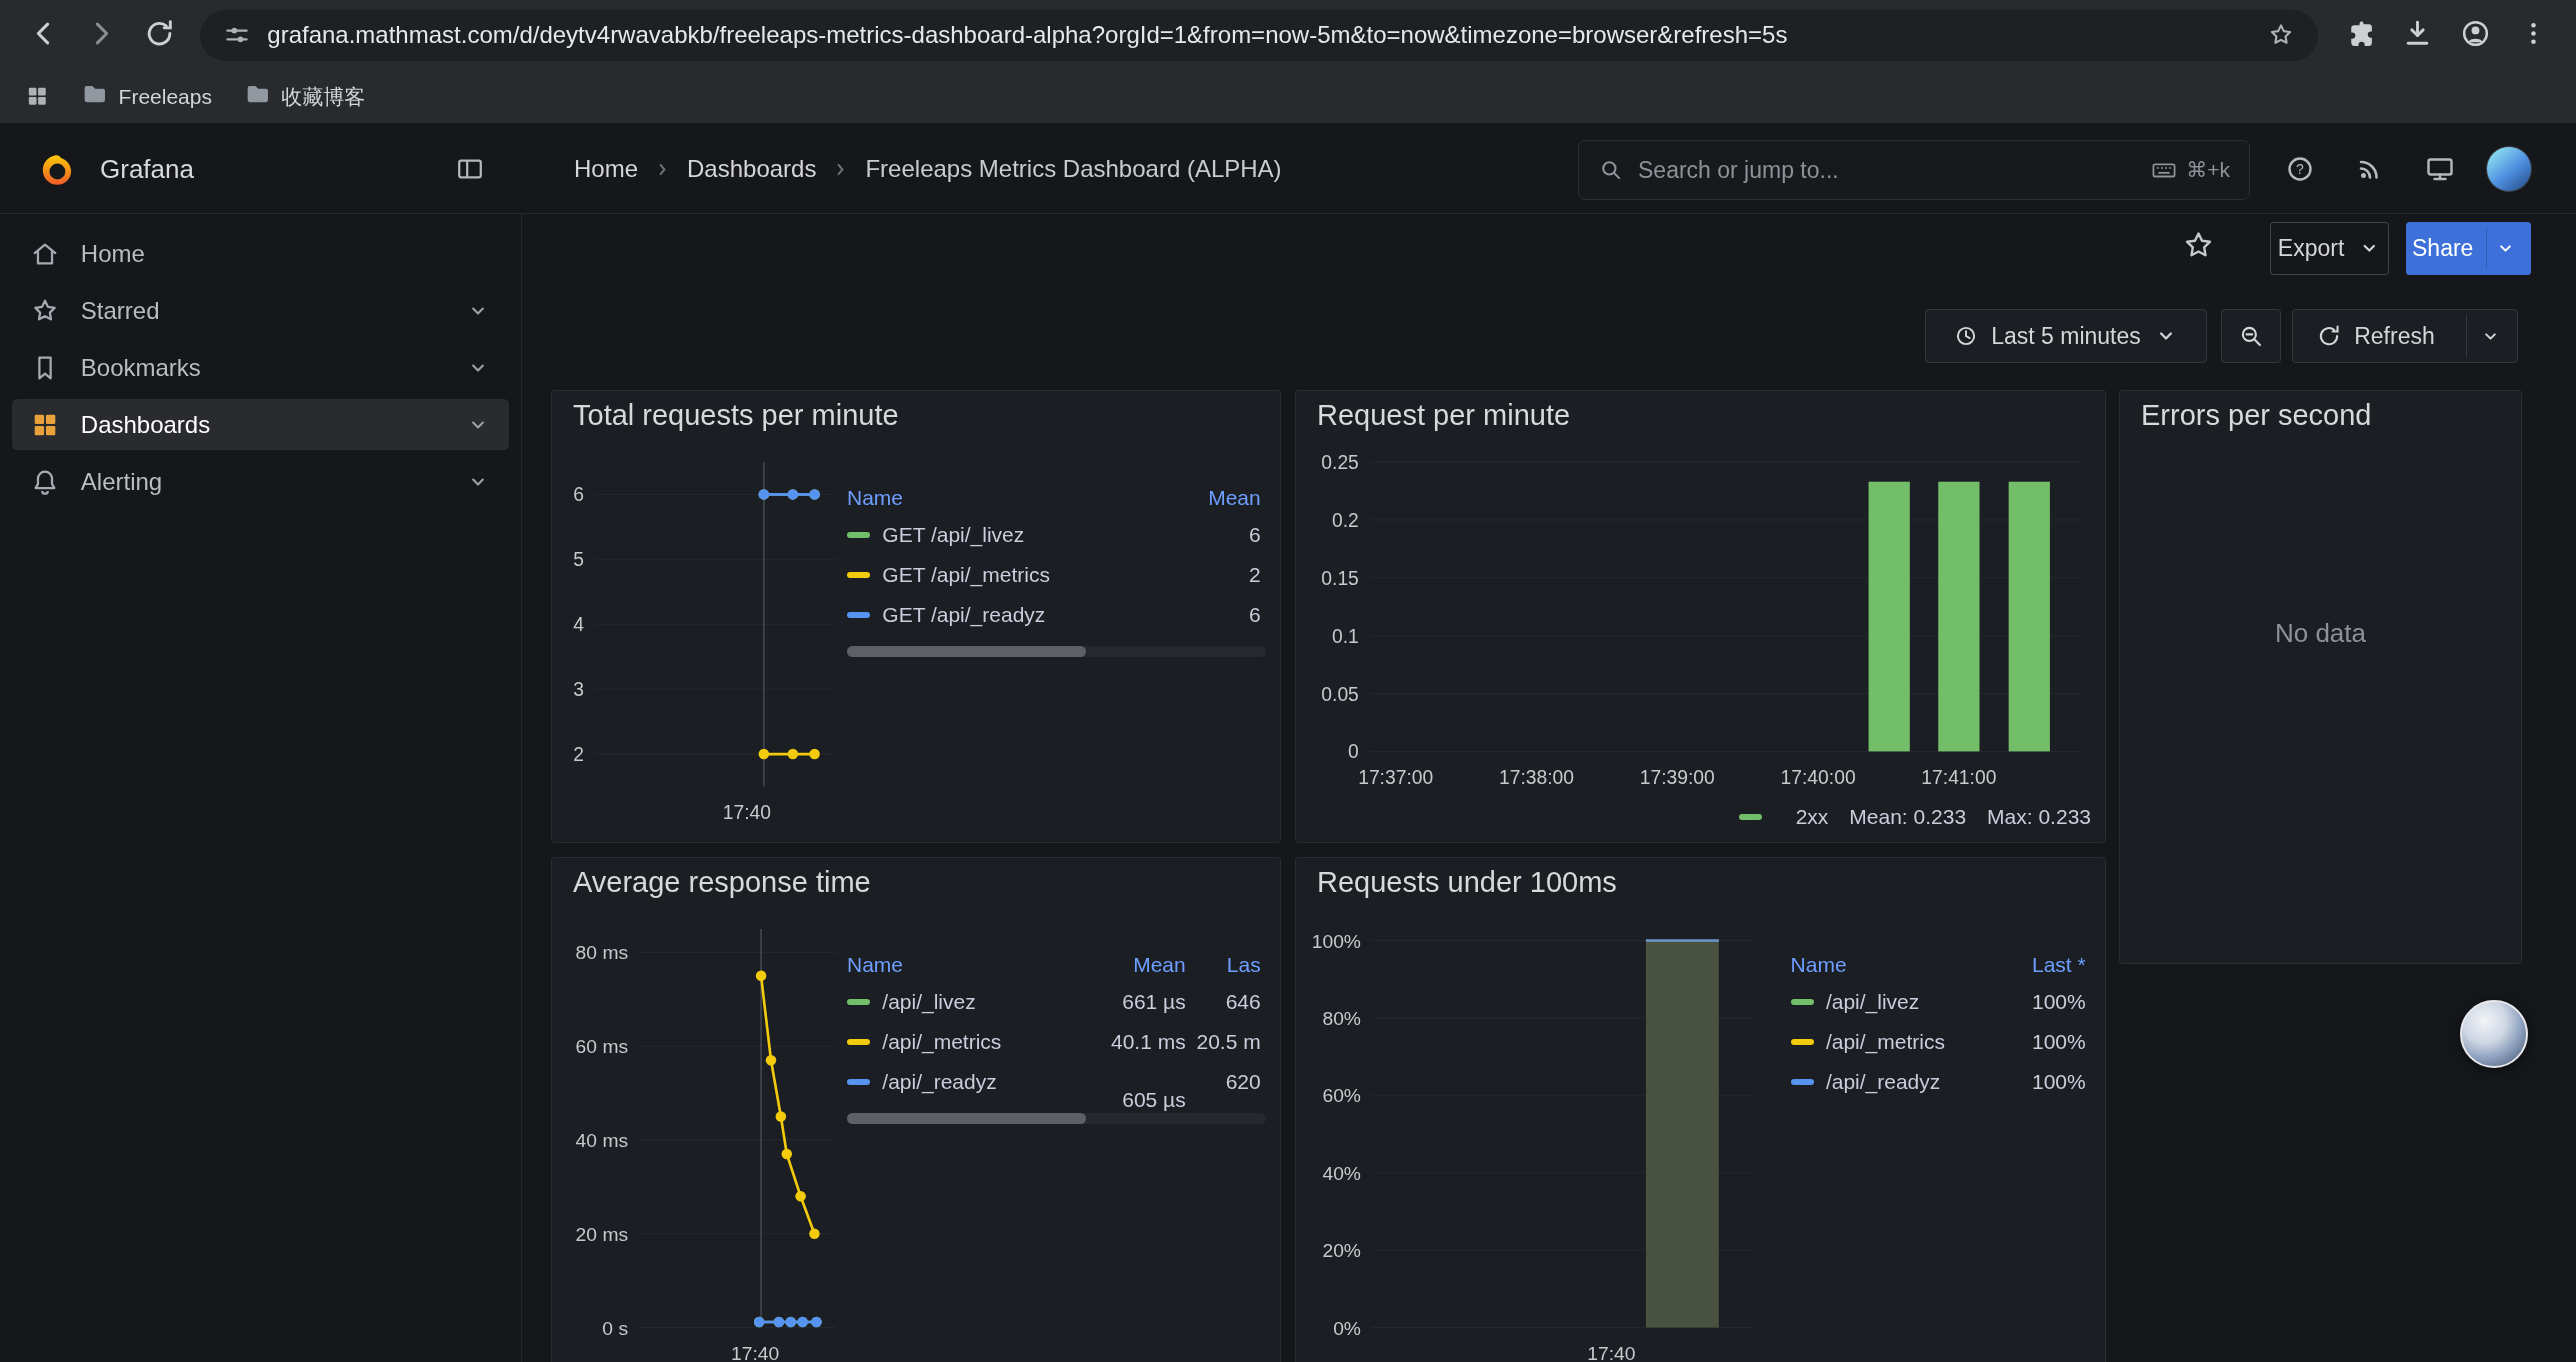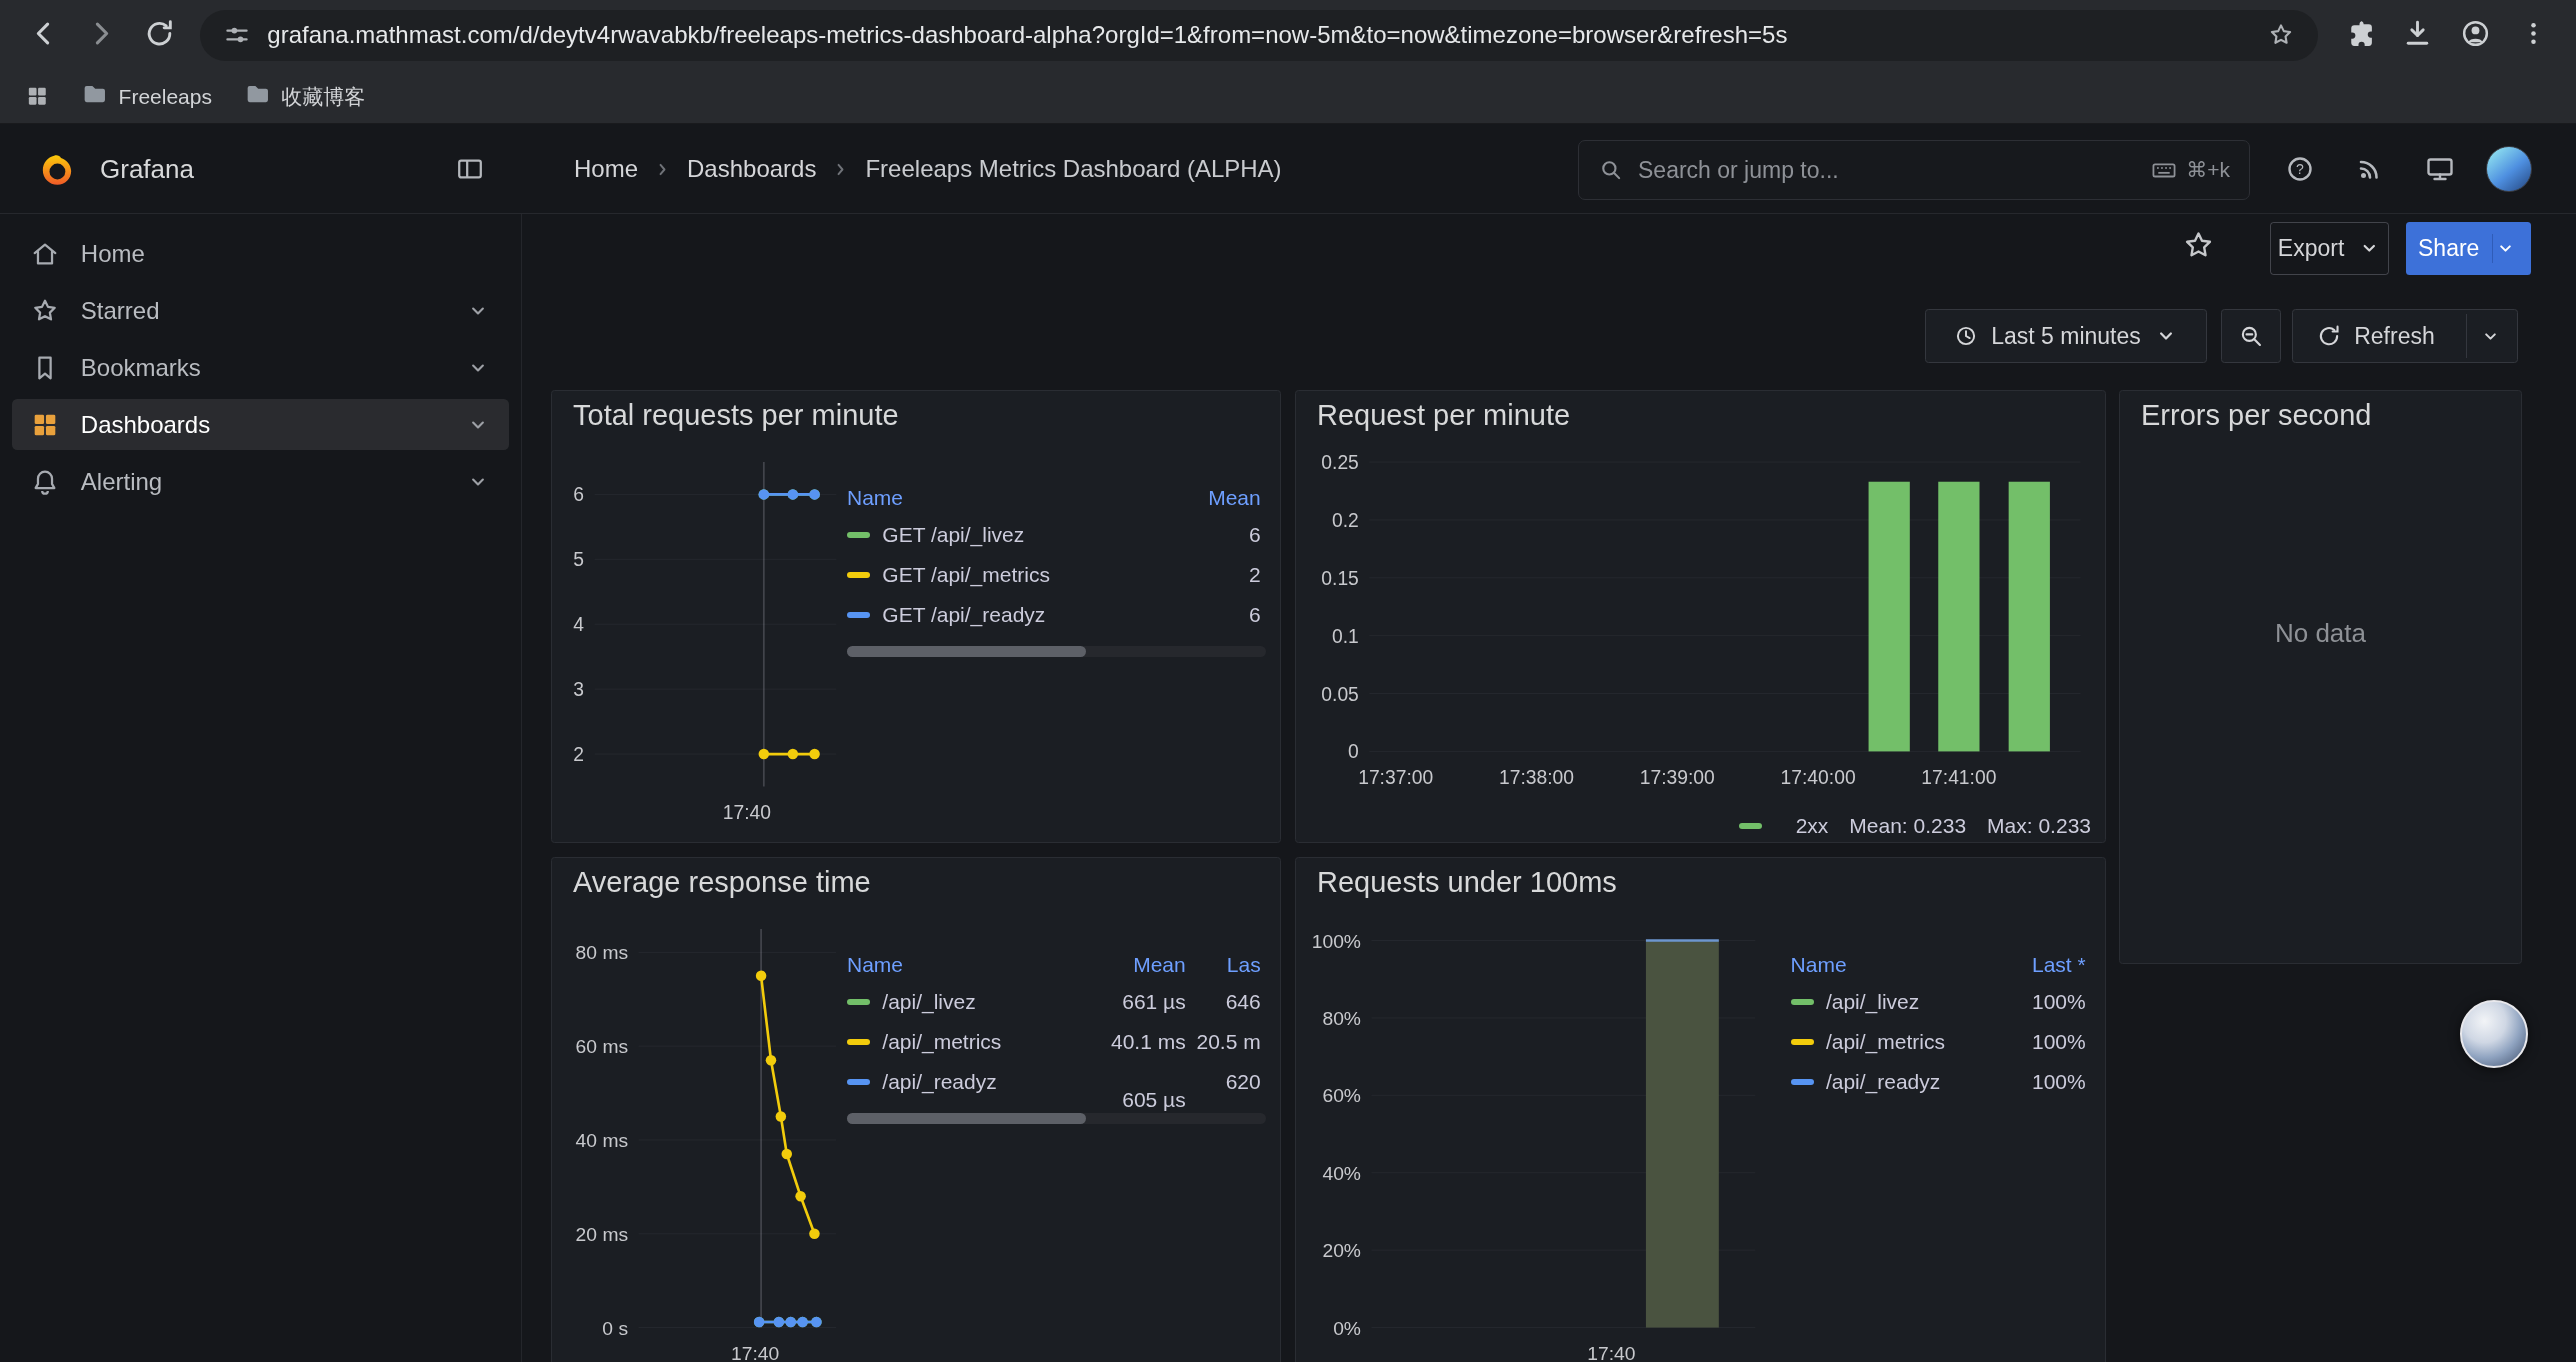--- a/index.html
+++ b/index.html
@@ -69,21 +69,21 @@
   .nav-chev svg{width:26px;height:26px}
 
   
   .fav-btn{position:absolute;left:2173px;top:221px;width:51px;height:51px;display:flex;align-items:center;
     justify-content:center;color:#c6c8cb}
   .fav-btn svg{width:35px;height:35px}
   .btn{position:absolute;display:flex;align-items:center;justify-content:center;gap:12.3px;font-size:23px;border-radius:3.5px}
   .btn svg{width:24.6px;height:24.6px}
   .btn-secondary{border:0.9px solid rgba(204,204,220,0.25);color:#d5d6d9;background:transparent}
   #export-btn{left:2270px;top:222px;width:119px;height:53px}
-  #share-btn{left:2406px;top:222px;width:125px;height:53px;background:#3D71D9;color:#fff;padding:12px;overflow:hidden}
+  #share-btn{left:2406px;top:222px;width:125px;height:53px;background:#3D71D9;color:#fff;padding:6px;overflow:hidden}
   .share-main{flex:1;display:flex;align-items:center;justify-content:center;height:100%}
   .share-caret{width:40px;height:100%;border-left:0.9px solid #2f5cb8;display:flex;align-items:center;justify-content:center}
   .share-caret svg{width:23px;height:23px}
 
   .tbtn{position:absolute;background:#1b1e23;border:0.9px solid #34373e;border-radius:3.5px;color:#d5d6d9;
     font-size:23px;display:flex;align-items:center;justify-content:center;gap:12.3px}
   .tbtn svg{width:26px;height:26px}
   #time-range{left:1925px;top:309px;width:282px;height:54px;padding:0 17.5px}
   #zoom-out{left:2221px;top:309px;width:60px;height:54px}
   #refresh-btn{left:2292px;top:309px;width:226px;height:54px;padding:4px}
@@ -102,21 +102,21 @@
   .lt-row{display:flex;align-items:center;height:40px;padding-right:5.3px}
   .lt-head{height:35px;font-weight:500}
   .lt-head .lt-name,.lt-head .lt-val{color:#6E9FFF}
   .lt-swatch{width:23px;height:6.1px;border-radius:3.5px;flex:none;margin-right:12.3px}
   .lt-name{flex:1;white-space:nowrap;overflow:hidden;color:#ccccdc}
   .lt-val{flex:none;text-align:right;white-space:nowrap;overflow:hidden;color:#ccccdc}
   .lt-scroll{height:11.4px;background:#26282d;border-radius:6.1px;margin-top:10.5px;position:relative}
   .lt-thumb{position:absolute;left:0;top:0;height:100%;width:57%;background:#5d6067;border-radius:6.1px}
   .nodata{position:absolute;inset:0;display:flex;align-items:center;justify-content:center;font-size:26px;color:#8e9196}
   .p3-body{position:relative;height:386px}
-  .bar-legend{display:flex;align-items:center;padding-left:10.5px;margin-top:23px}
+  .bar-legend{display:flex;align-items:center;padding-left:10.5px;margin-top:14px}
   .bar-legend-item{display:flex;align-items:center;gap:21px;font-size:21px;color:#ccccdc}
 
   .floating-avatar{position:absolute;left:2460px;top:1000px;width:68px;height:68px;border-radius:50%;
     background:radial-gradient(circle at 35% 30%,#f2f4f7 0%,#cfd7e4 35%,#8fa3c0 60%,#3a4a66 100%);
     border:2.6px solid #e8e8ec;box-shadow:0 1.8px 10.5px rgba(0,0,0,.55)}
 </style>
 </head>
 <body>
 
 <div id="page">

